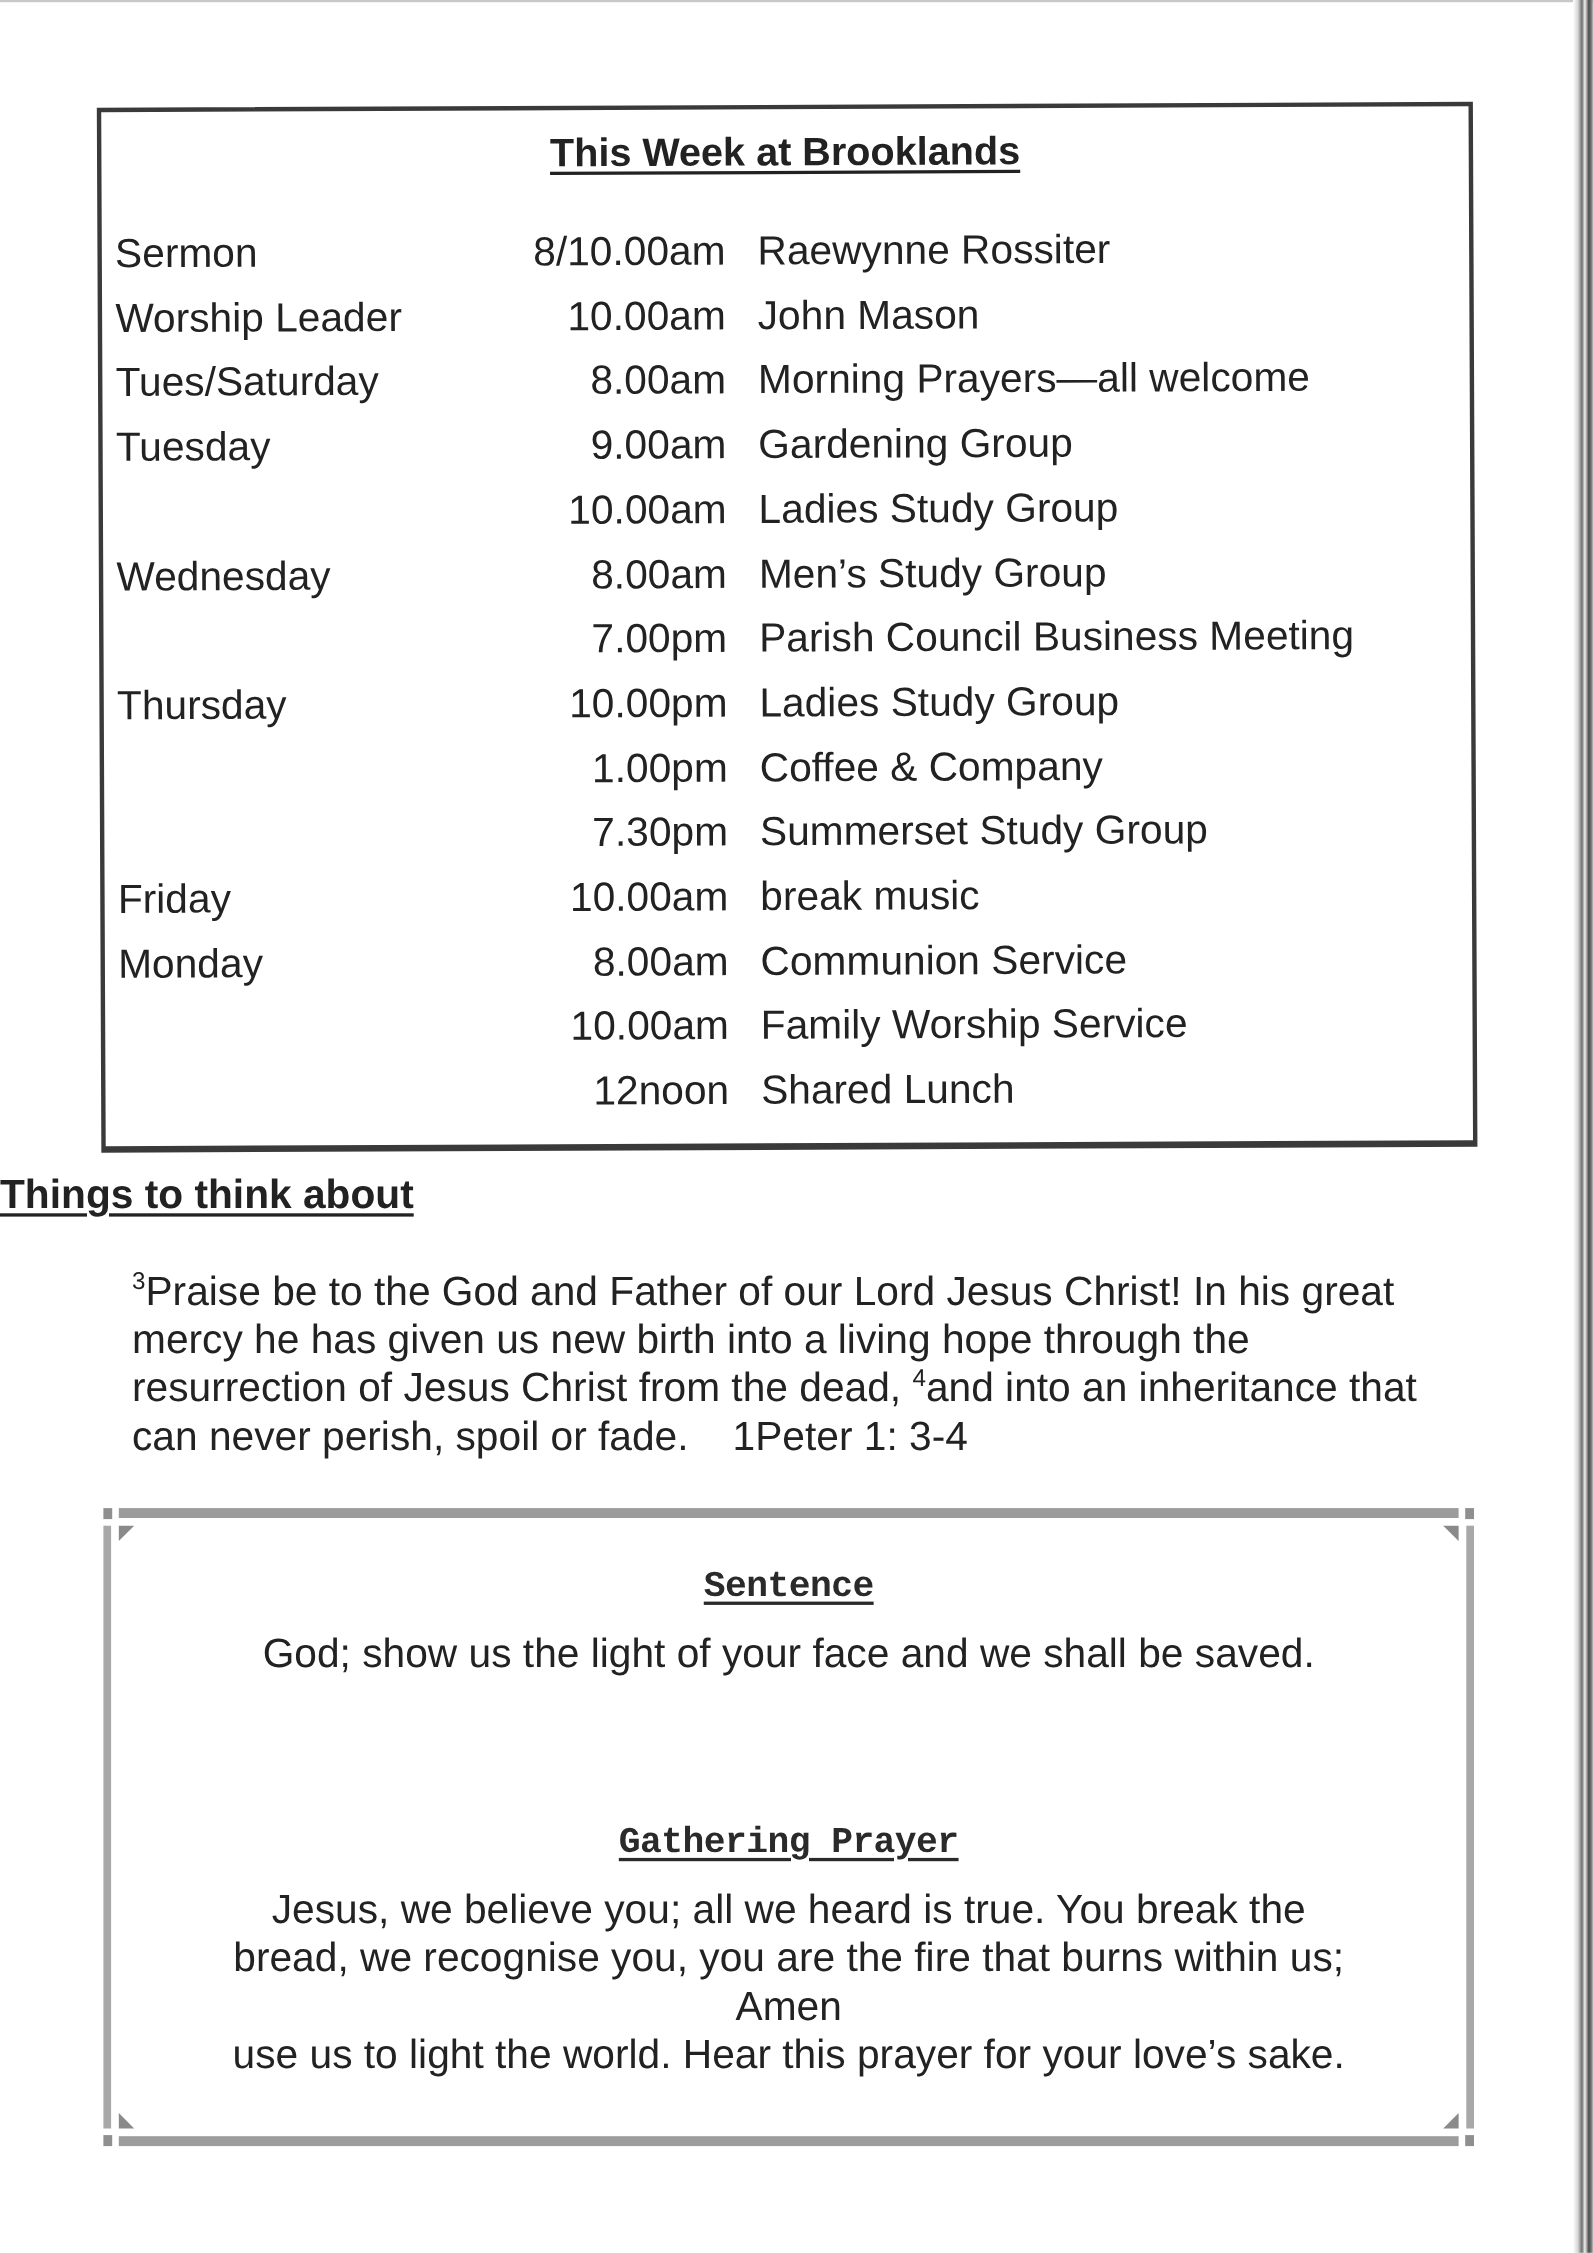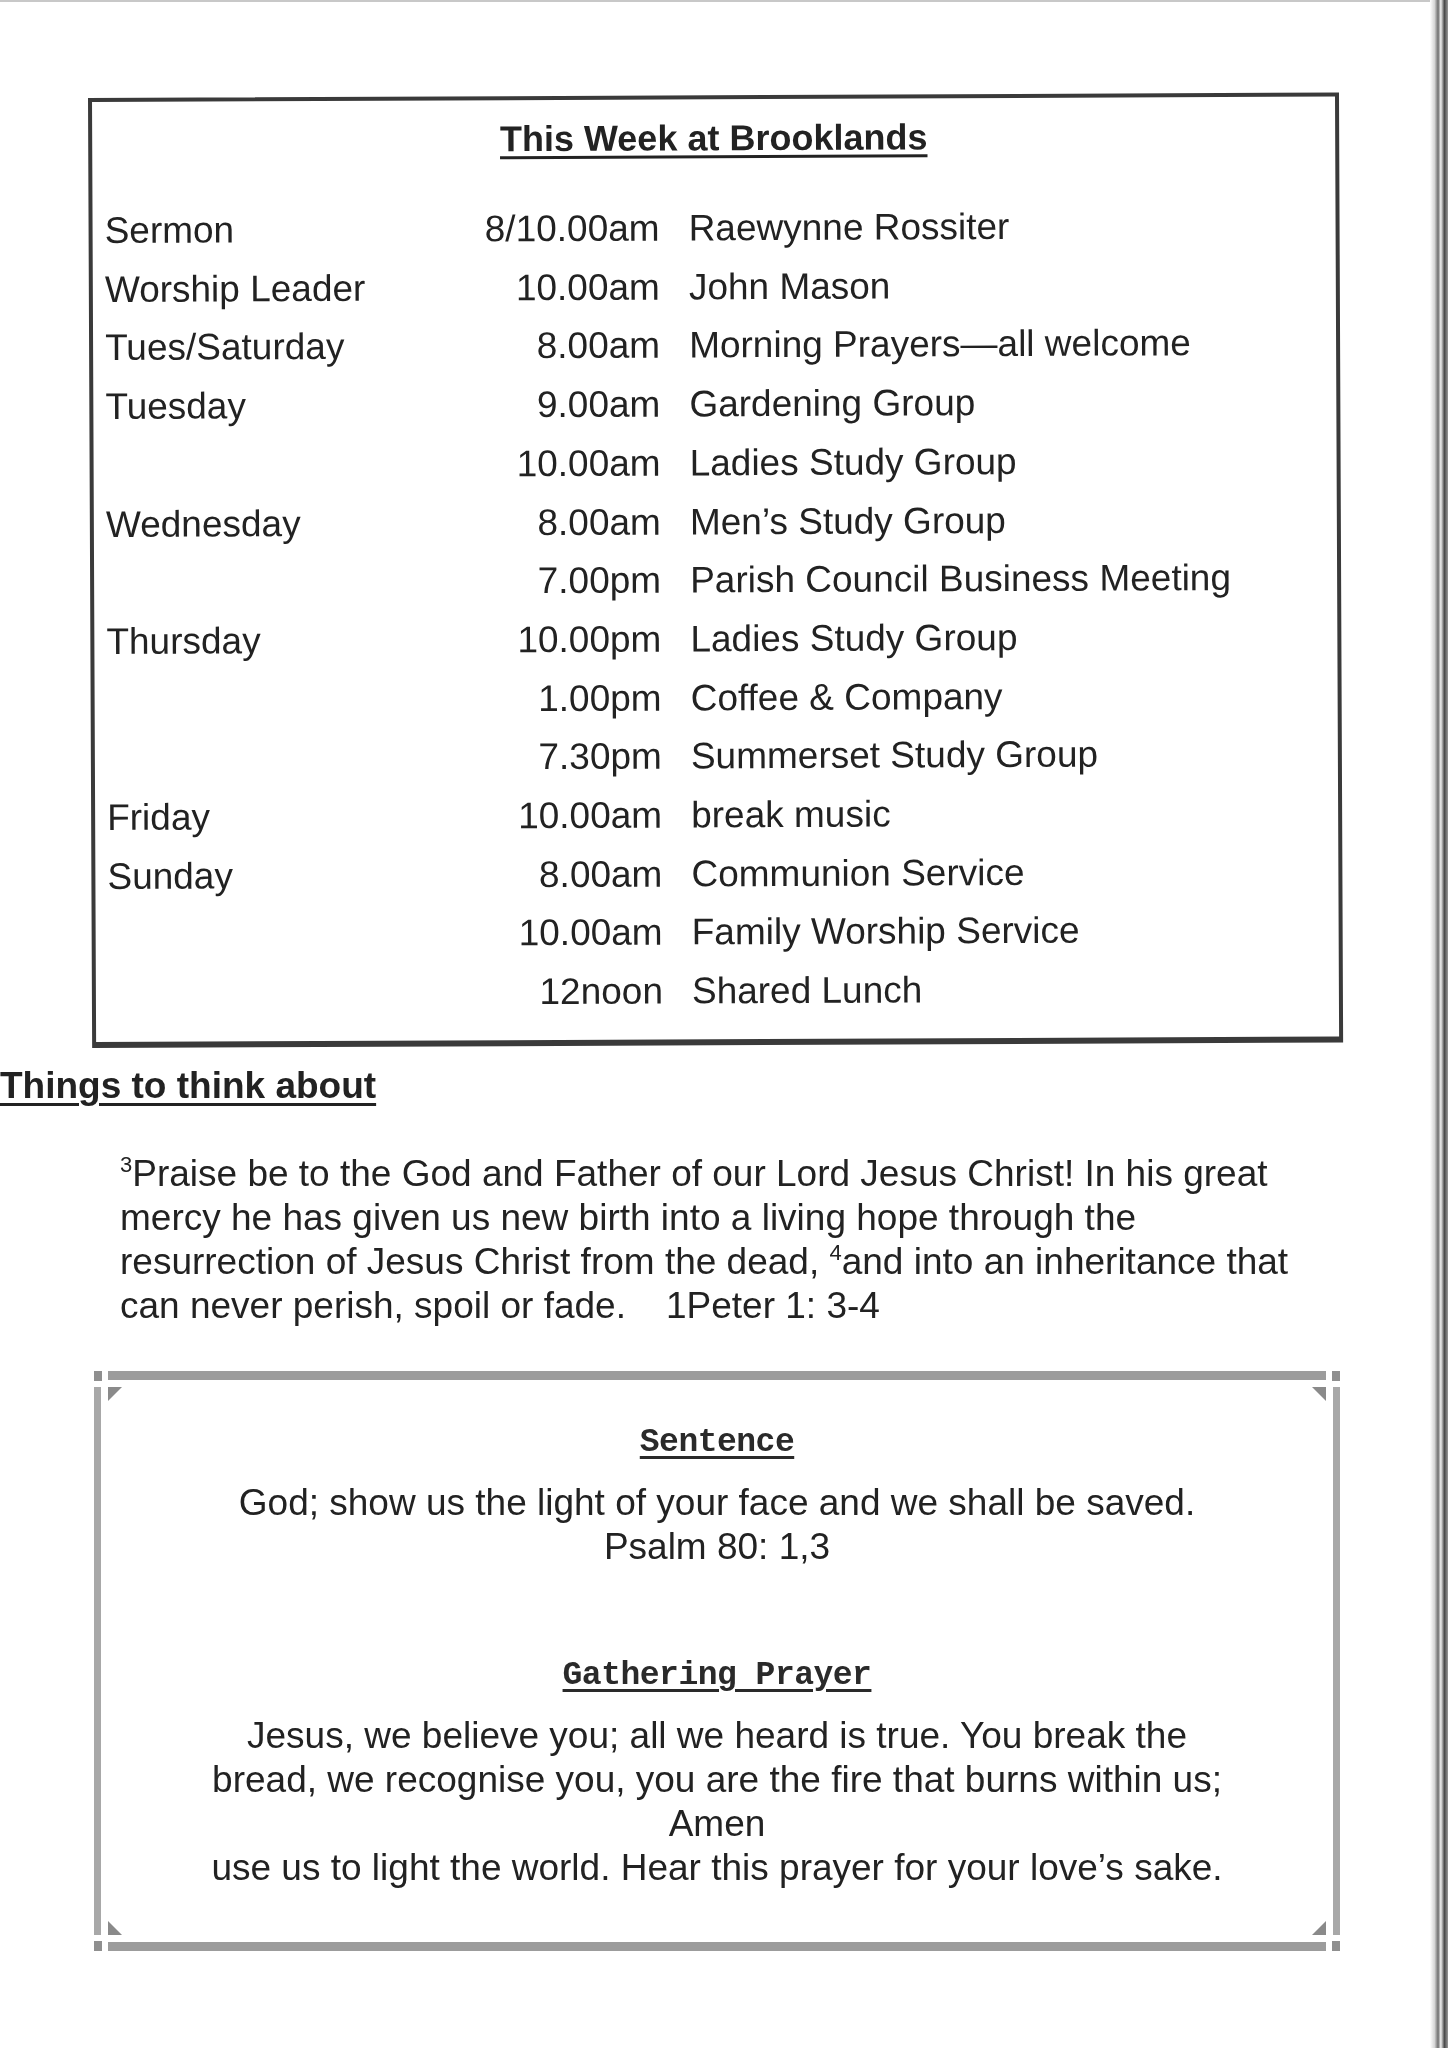--- a/index.html
+++ b/index.html
@@ -150,21 +150,21 @@
         <span class="sched-day"></span>
         <span class="sched-time">7.30pm</span>
         <span class="sched-event">Summerset Study Group</span>
       </div>
       <div class="sched-row" style="top: 695px;">
         <span class="sched-day">Friday</span>
         <span class="sched-time">10.00am</span>
         <span class="sched-event">break music</span>
       </div>
       <div class="sched-row" style="top: 753.7px;">
-        <span class="sched-day">Sunday</span>
+        <span class="sched-day">Monday</span>
         <span class="sched-time">8.00am</span>
         <span class="sched-event">Communion Service</span>
       </div>
       <div class="sched-row" style="top: 812.4px;">
         <span class="sched-day"></span>
         <span class="sched-time">10.00am</span>
         <span class="sched-event">Family Worship Service</span>
       </div>
       <div class="sched-row" style="top: 871.1px;">
         <span class="sched-day"></span>
@@ -189,21 +189,20 @@
   <div class="knob" style="left:0; bottom:0;"></div>
   <div class="knob" style="right:0; bottom:0;"></div>
   <div class="tri" style="left:14px; top:16px; border-top:14px solid #8a8a8a; border-right:14px solid transparent;"></div>
   <div class="tri" style="right:14px; top:16px; border-top:14px solid #8a8a8a; border-left:14px solid transparent;"></div>
   <div class="tri" style="left:14px; bottom:16px; border-bottom:14px solid #8a8a8a; border-right:14px solid transparent;"></div>
   <div class="tri" style="right:14px; bottom:16px; border-bottom:14px solid #8a8a8a; border-left:14px solid transparent;"></div>
 
   <div class="section-head" style="top:53px;">Sentence</div>
   <div class="frame-text" style="top:110px;">
     <div>God; show us the light of your face and we shall be saved.</div>
-    <div>Psalm 80: 1,3</div>
   </div>
 
   <div class="section-head" style="top:286px;">Gathering Prayer</div>
   <div class="frame-text" style="top:343px;">
     <div>Jesus, we believe you; all we heard is true.  You break the</div>
     <div>bread, we recognise you, you are the fire that burns within us;</div>
     <div>Amen</div>
     <div>use us to light the world.  Hear this prayer for your love’s sake.</div>
   </div>
 </section>

